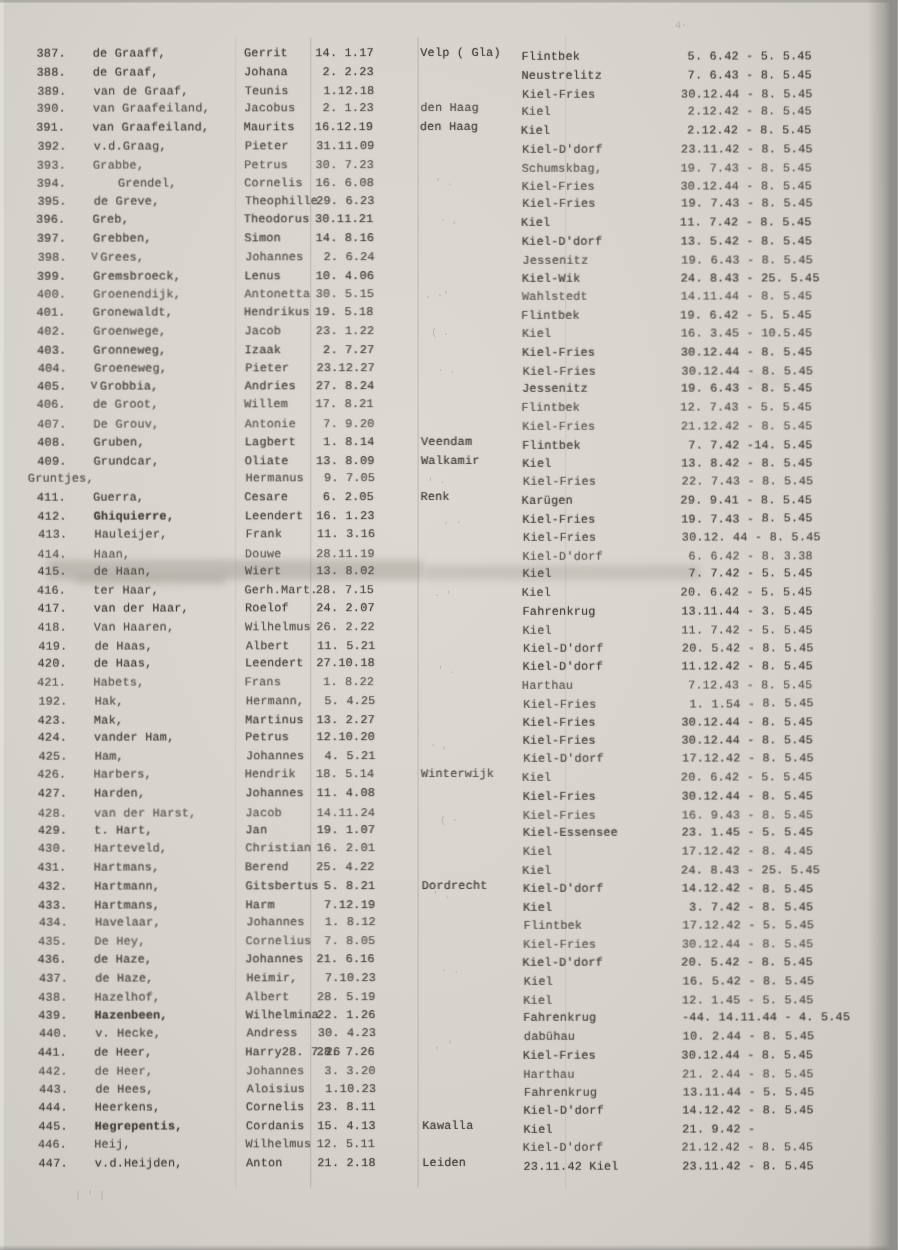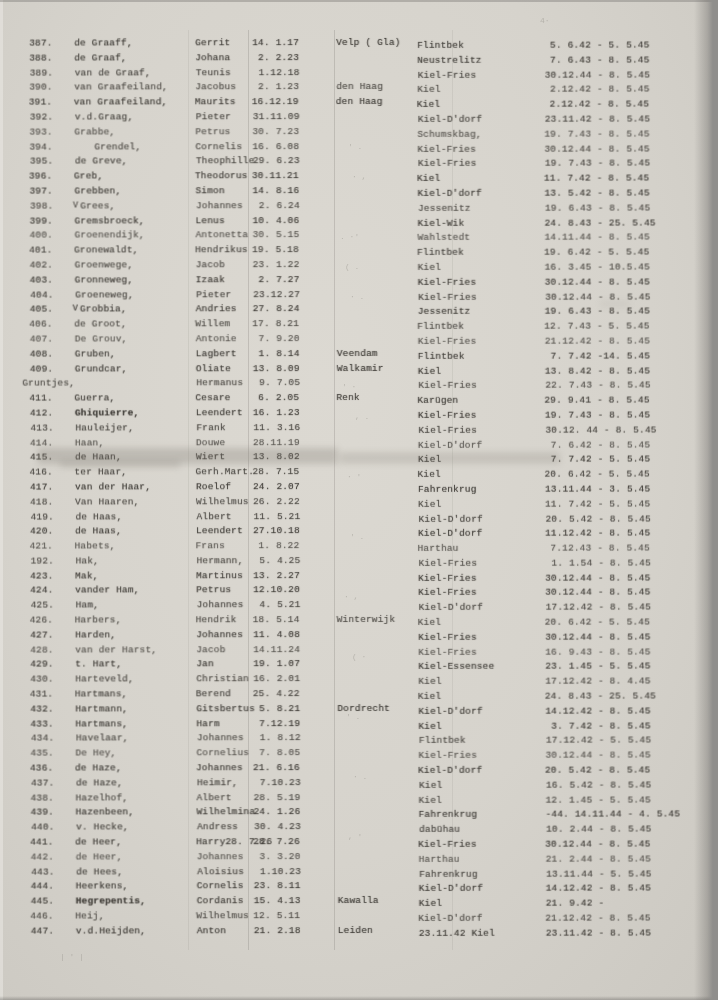--- a/index.html
+++ b/index.html
@@ -355,21 +355,21 @@
   </div>
 
   <div class="row">
     <span></span>
     <span class="c-num">414.</span>
     <span class="c-surname"><i class="c-mark" style="font-weight: normal; font-style: normal;"></i><b class="c-surname-text" style="font-weight: normal; font-style: normal;">Haan,</b></span>
     <span class="c-first">Douwe</span>
     <span class="c-dob">28.11.19</span>
     <span class="c-pob"></span>
     <span class="c-camp">Kiel-D'dorf</span>
-    <span class="c-dates"> 7. 6.42 - 8. 5.45</span>
+    <span class="c-dates"> 6. 6.42 - 8. 3.38</span>
   </div>
 
   <div class="row">
     <span></span>
     <span class="c-num">415.</span>
     <span class="c-surname"><i class="c-mark" style="font-weight: normal; font-style: normal;"></i><b class="c-surname-text" style="font-weight: normal; font-style: normal;">de Haan,</b></span>
     <span class="c-first">Wiert</span>
     <span class="c-dob">13. 8.02</span>
     <span class="c-pob"></span>
     <span class="c-camp">Kiel</span>
@@ -625,23 +625,23 @@
     <span class="c-first">Albert</span>
     <span class="c-dob">28. 5.19</span>
     <span class="c-pob"></span>
     <span class="c-camp">Kiel</span>
     <span class="c-dates">12. 1.45 - 5. 5.45</span>
   </div>
 
   <div class="row">
     <span></span>
     <span class="c-num">439.</span>
-    <span class="c-surname"><i class="c-mark" style="font-weight: normal; font-style: normal;"></i><b class="c-surname-text" style="font-weight: normal; font-style: normal;">Hazenbeen,</b></span>
+    <span class="c-surname"><i class="c-mark" style="font-weight: normal; font-style: normal;"></i><b class="c-surname-text" style="font-weight: bold; font-style: normal;">Hazenbeen,</b></span>
     <span class="c-first">Wilhelmina</span>
-    <span class="c-dob">24. 1.26</span>
+    <span class="c-dob">22. 1.26</span>
     <span class="c-pob"></span>
     <span class="c-camp">Fahrenkrug</span>
     <span class="c-dates">-44. 14.11.44 - 4. 5.45</span>
   </div>
 
   <div class="row">
     <span></span>
     <span class="c-num">440.</span>
     <span class="c-surname"><i class="c-mark" style="font-weight: normal; font-style: normal;"></i><b class="c-surname-text" style="font-weight: normal; font-style: normal;">v. Hecke,</b></span>
     <span class="c-first">Andress</span>

